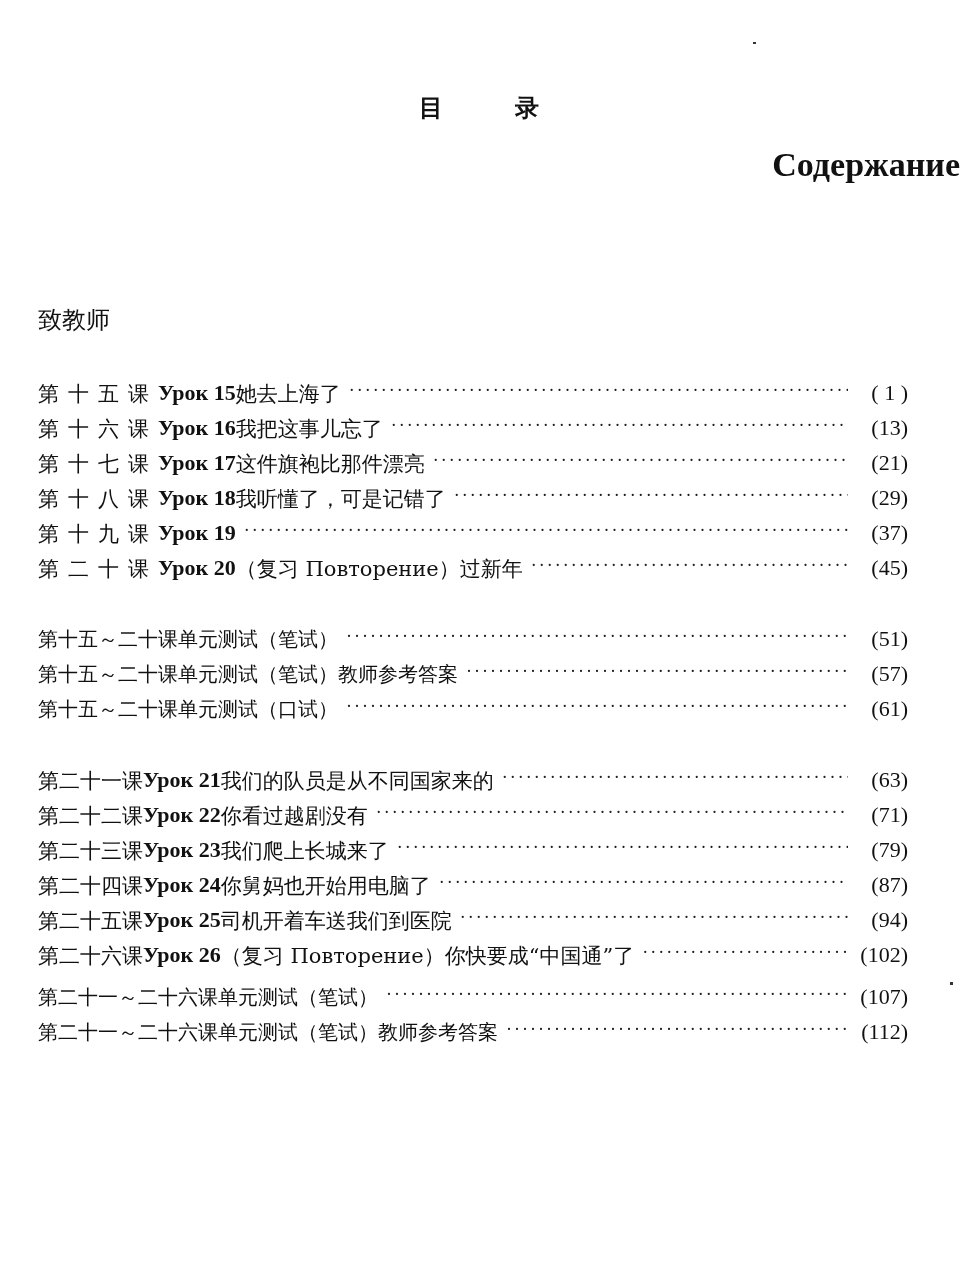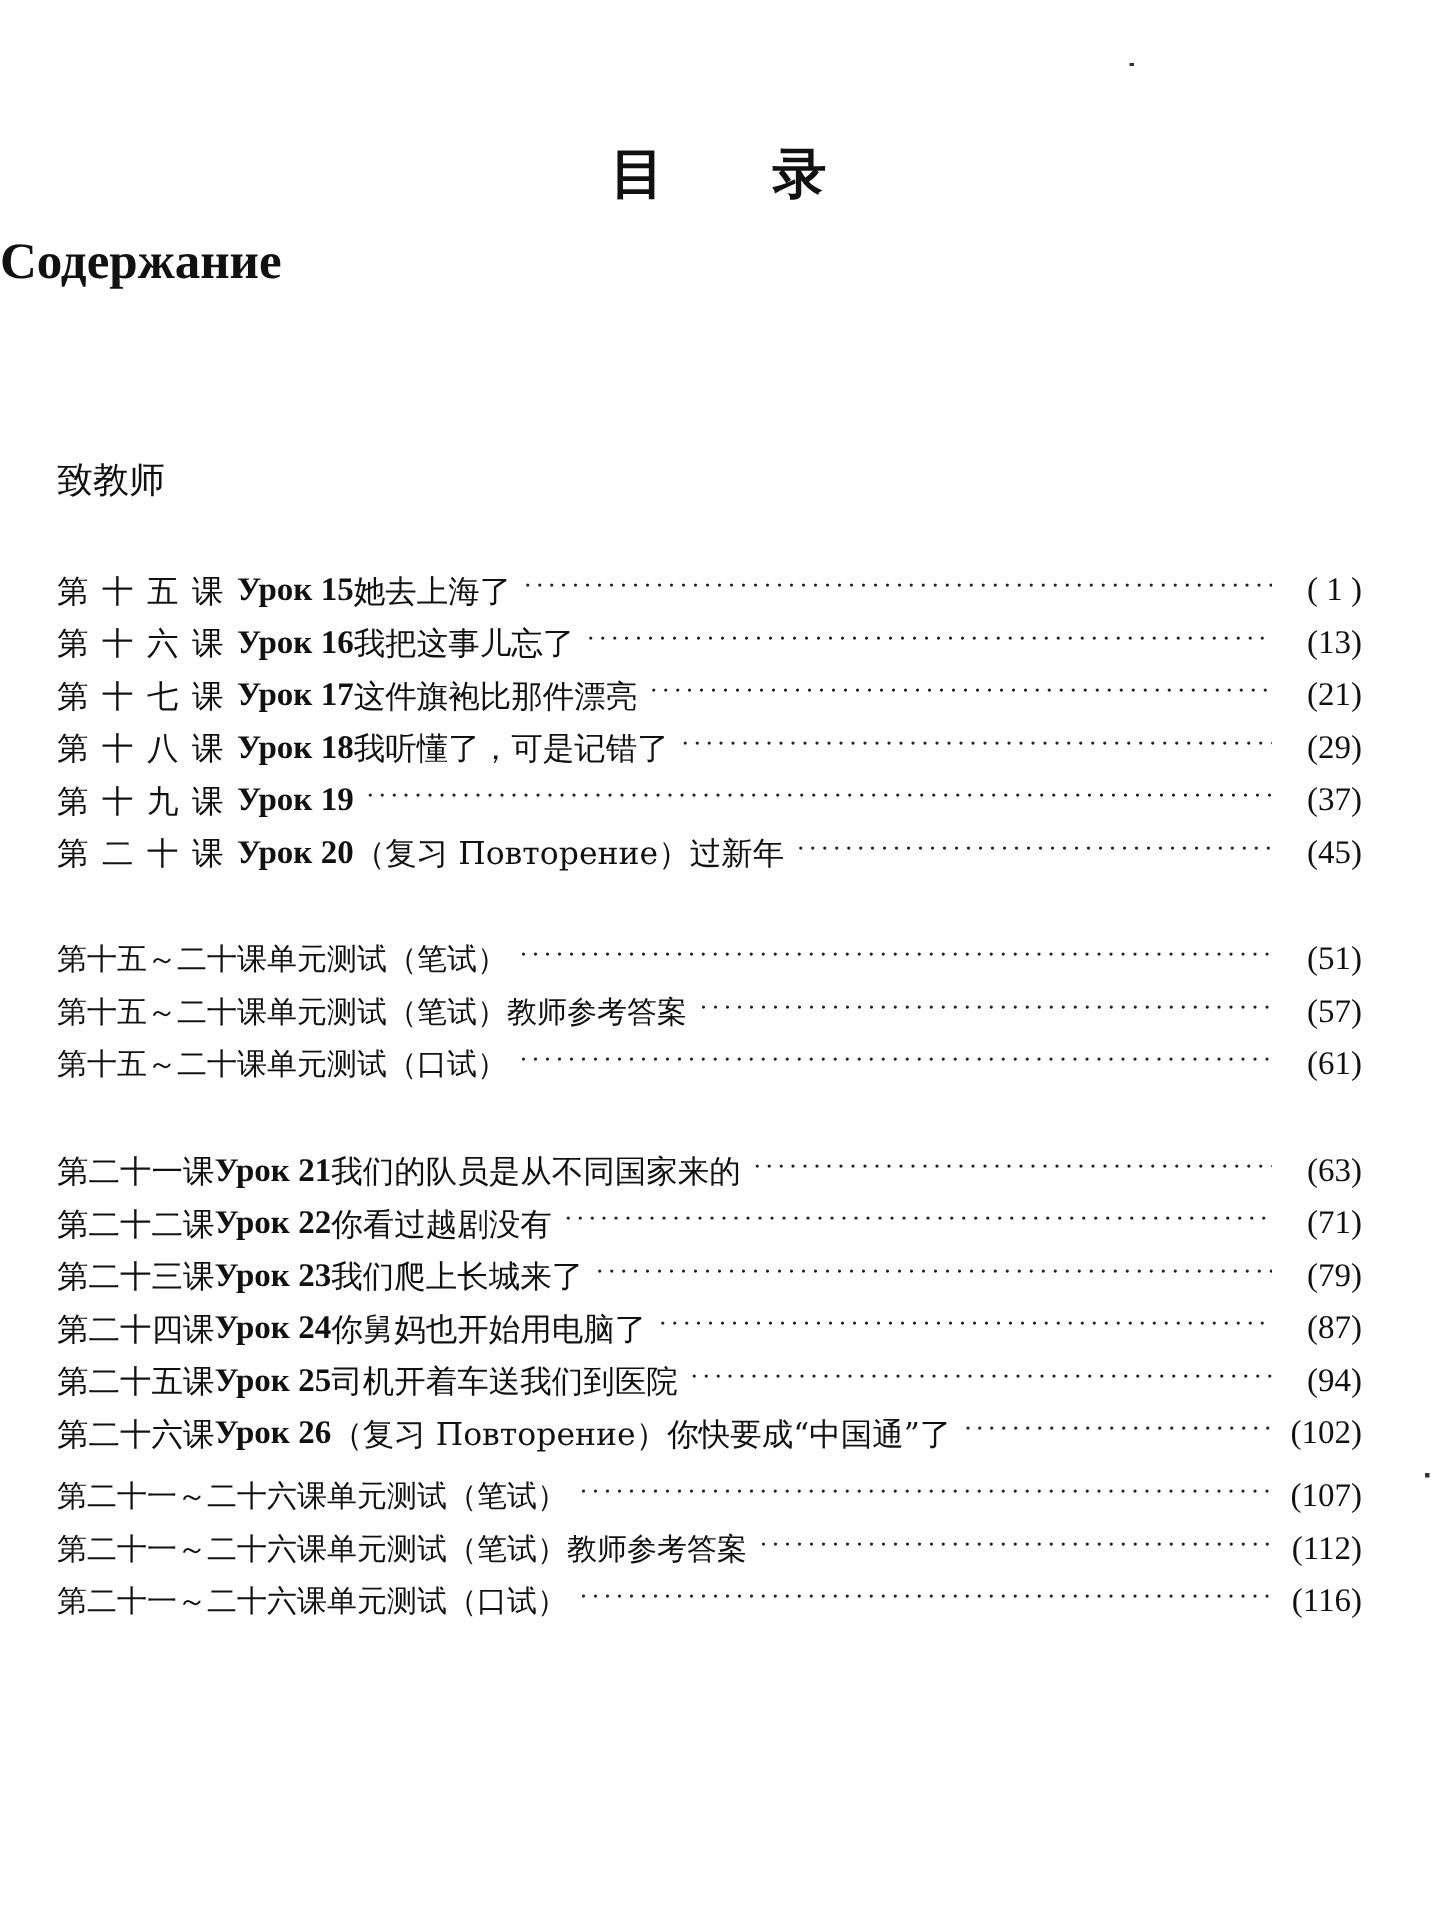--- a/index.html
+++ b/index.html
@@ -4,27 +4,27 @@
 <style>
   html, body { margin: 0; padding: 0; }
   body {
     width: 960px; height: 1285px; background: #ffffff; color: #111;
     position: relative; overflow: hidden;
     font-family: "DejaVu Serif", "Liberation Serif", serif;
   }
   .speck { position: absolute; width: 3px; height: 2px; background: #333; }
   .title-cn {
     position: absolute; top: 92px; left: 0; width: 960px; text-align: center;
-    font-family: Liberation Serif, serif; font-weight: bold; font-size: 36px;
+    font-family: Liberation Serif, serif; font-weight: bold; font-size: 24px;
     letter-spacing: 2px;
   }
   .title-cn span { display: inline-block; }
   .title-cn .gap { width: 70px; }
   .title-ru {
-    position: absolute; top: 156px; left: 0; width: 960px; text-align: left;
+    position: absolute; top: 146px; left: 0; width: 960px; text-align: right;
     font-family: "Liberation Serif", serif; font-weight: bold; font-size: 34px;
   }
   .preface {
     position: absolute; top: 304px; left: 38px; font-size: 24px;
     font-family: "DejaVu Serif", serif;
   }
   .toc { position: absolute; left: 38px; width: 870px; }
   .row {
     display: flex; align-items: flex-start; height: 35px; font-size: 21px;
     white-space: nowrap;
@@ -170,18 +170,13 @@
   <div class="row">
     <span class="title test-title">第二十一～二十六课单元测试（笔试）</span>
     <span class="dots"></span>
     <span class="page">(107)</span>
   </div>
   <div class="row">
     <span class="title test-title">第二十一～二十六课单元测试（笔试）教师参考答案</span>
     <span class="dots"></span>
     <span class="page">(112)</span>
   </div>
-  <div class="row">
-    <span class="title test-title">第二十一～二十六课单元测试（口试）</span>
-    <span class="dots"></span>
-    <span class="page">(116)</span>
-  </div>
 </div>
 
 </body></html>

